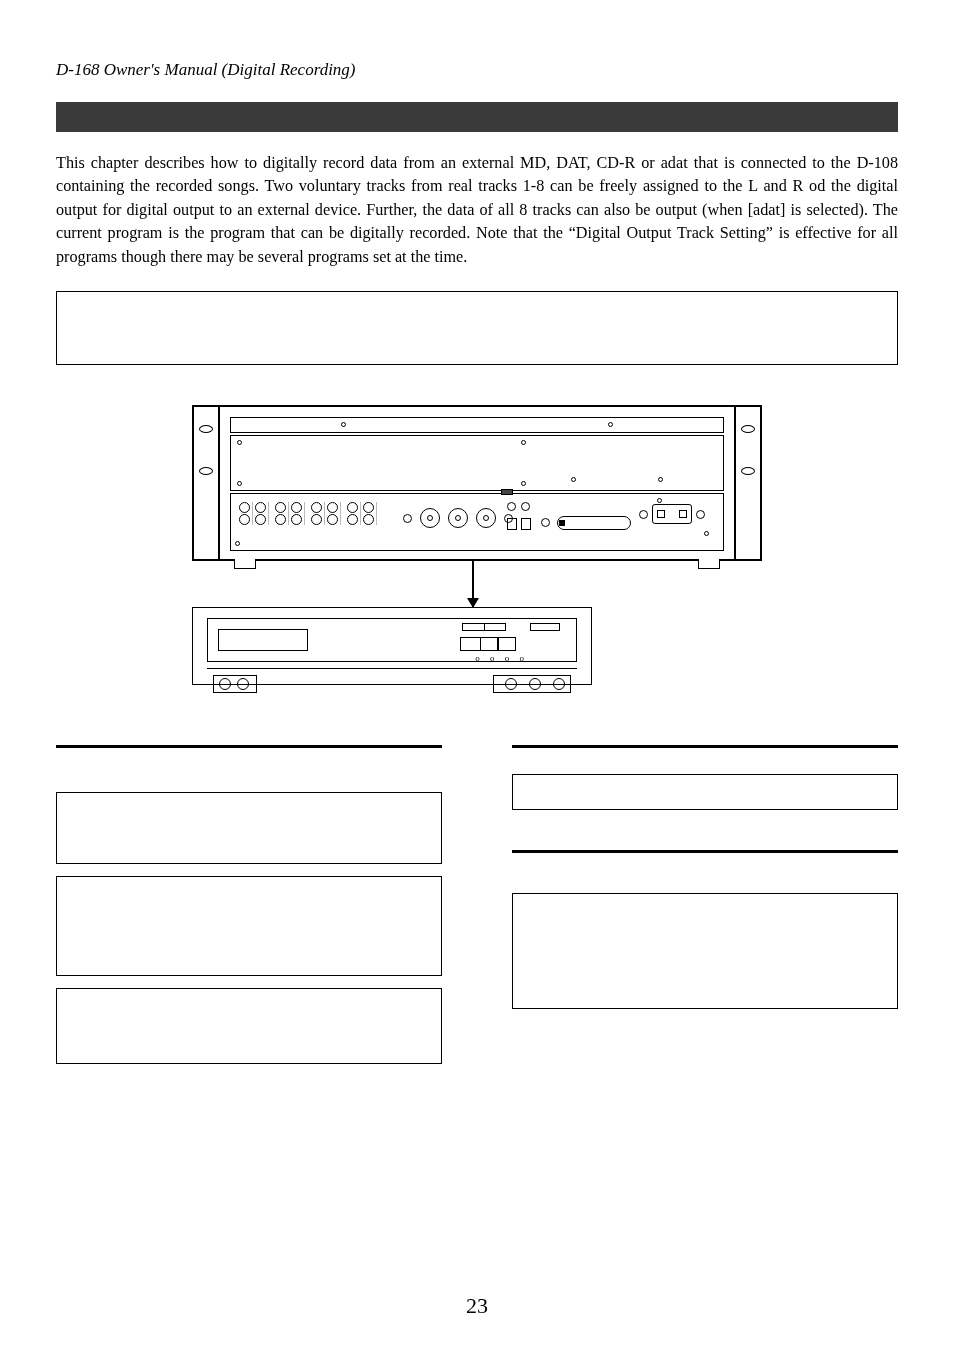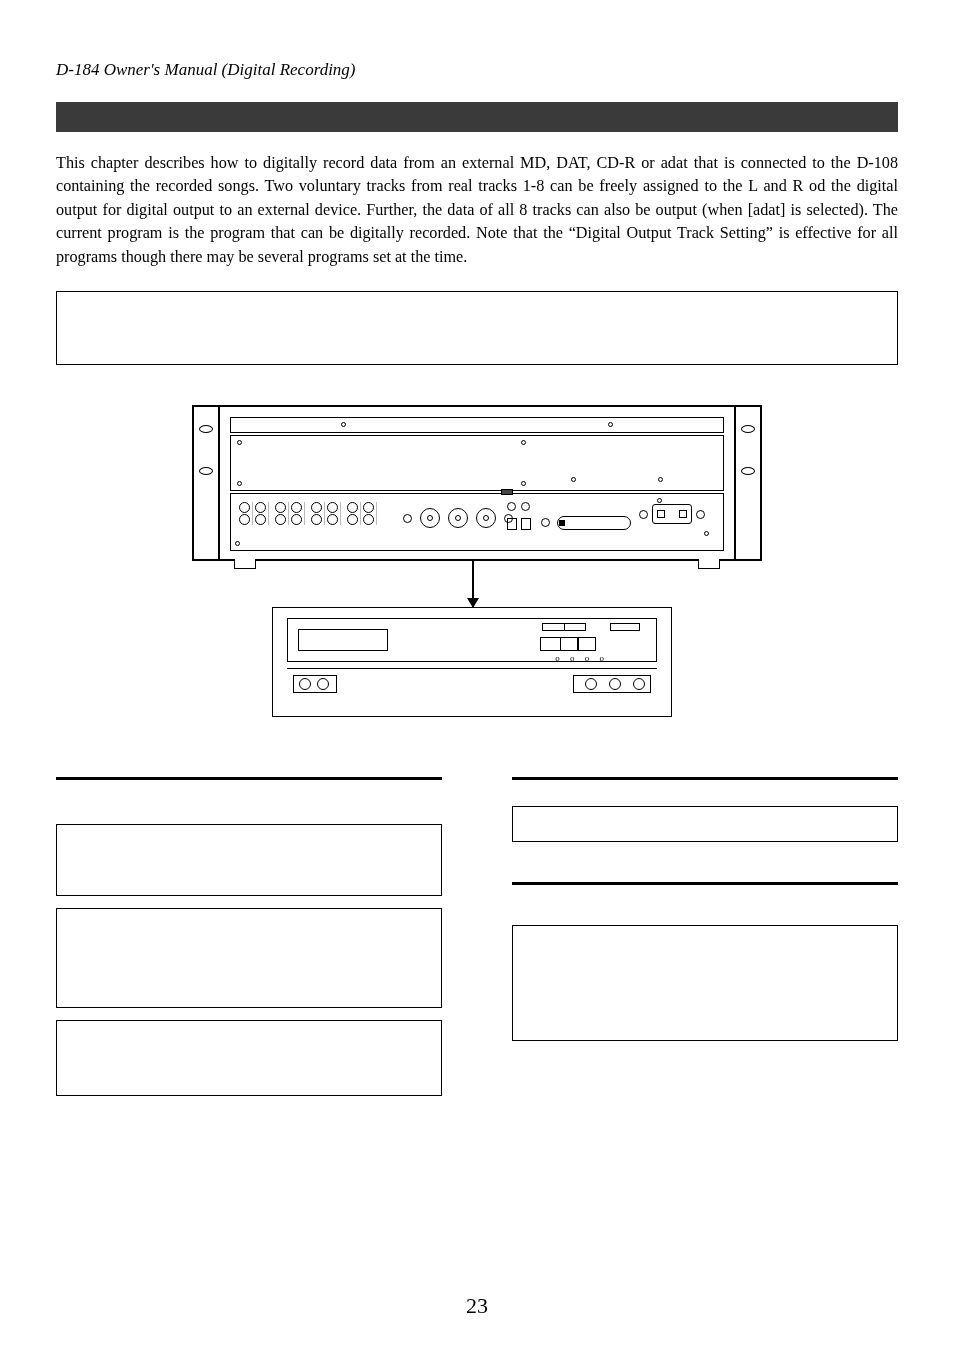--- a/index.html
+++ b/index.html
@@ -141,22 +141,21 @@
     position: absolute;
     bottom: -1px; left: 50%;
     transform: translateX(-50%);
     border-left: 6px solid transparent;
     border-right: 6px solid transparent;
     border-top: 10px solid #000;
   }
   .receiver-box {
     border: 1.5px solid #000;
     width: 400px;
-    height: 110px;
-    margin-left: 80px;
+    height: 78px;
     padding: 10px 14px;
     position: relative;
   }
   .rcv-inner-top {
     border: 1px solid #000;
     height: 44px;
     position: relative;
     margin-bottom: 6px;
   }
   .rcv-inner-bot {
@@ -210,21 +209,21 @@
     bottom: 32px;
     left: 0; right: 0;
     text-align: center;
     font-size: 22px;
     font-family: Georgia, serif;
   }
 </style>
 </head>
 <body>
 
-<div class="header-italic">D-184 Owner's Manual (Digital Recording)</div>
+<div class="header-italic">D-168 Owner's Manual (Digital Recording)</div>
 
 <div class="dark-bar"></div>
 
 <p class="body-text">This chapter describes how to digitally record data from an external MD, DAT, CD-R or adat that is connected to the D-108 containing the recorded songs.  Two voluntary tracks from real tracks 1-8 can be freely assigned to the L and R od the digital output for digital output to an external device.  Further, the data of all 8 tracks can also be output (when [adat] is selected).  The current program is the program that can be digitally recorded.  Note that the “Digital Output Track Setting” is effective for all programs though there may be several programs set at the time.</p>
 
 <div class="full-box"></div>
 
 <div class="diagram-wrap">
   <div style="position:relative; margin:0 26px;">
     <div class="rack-ear left">

